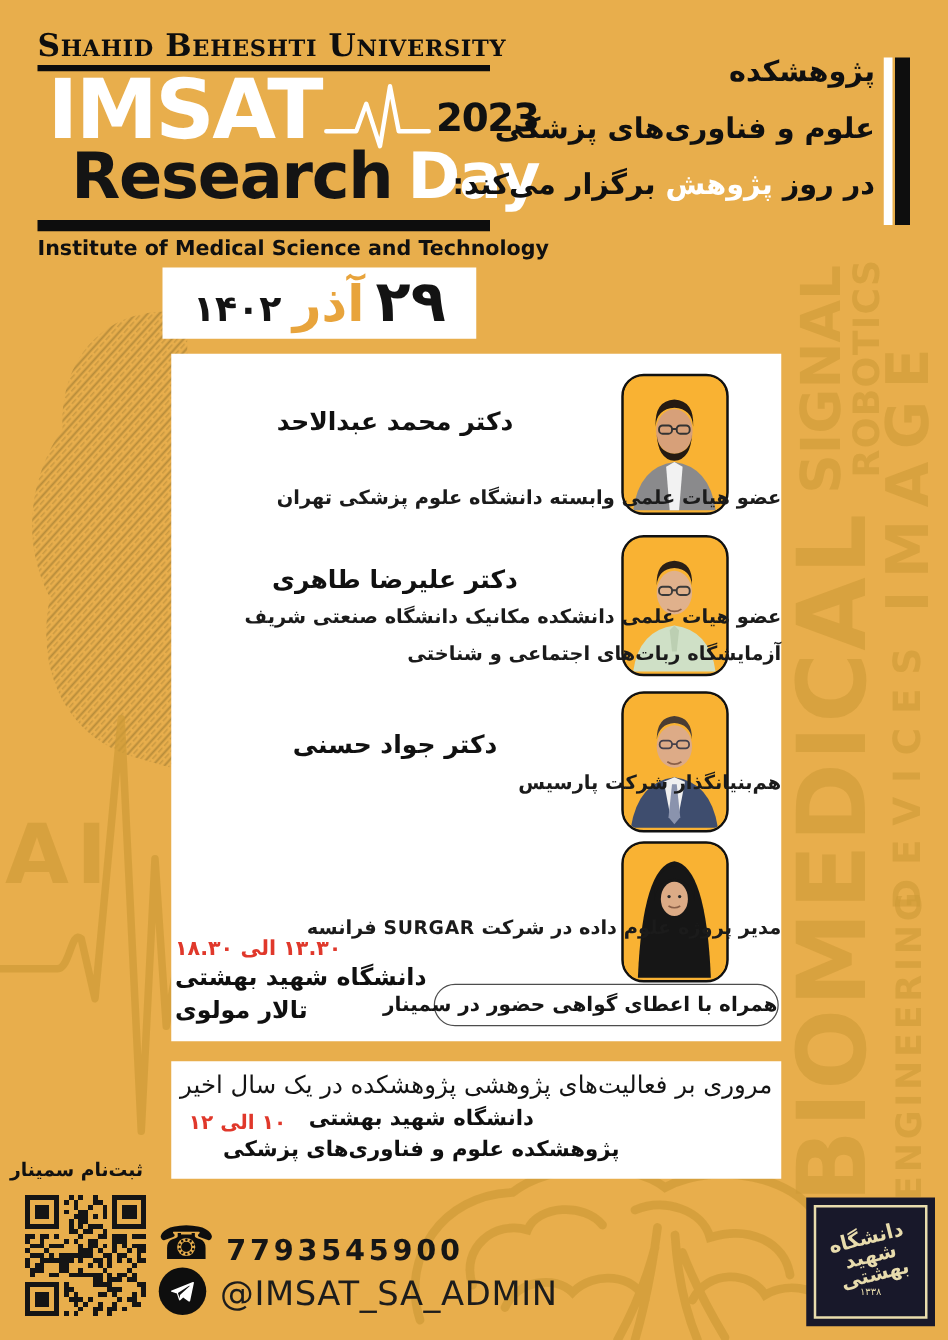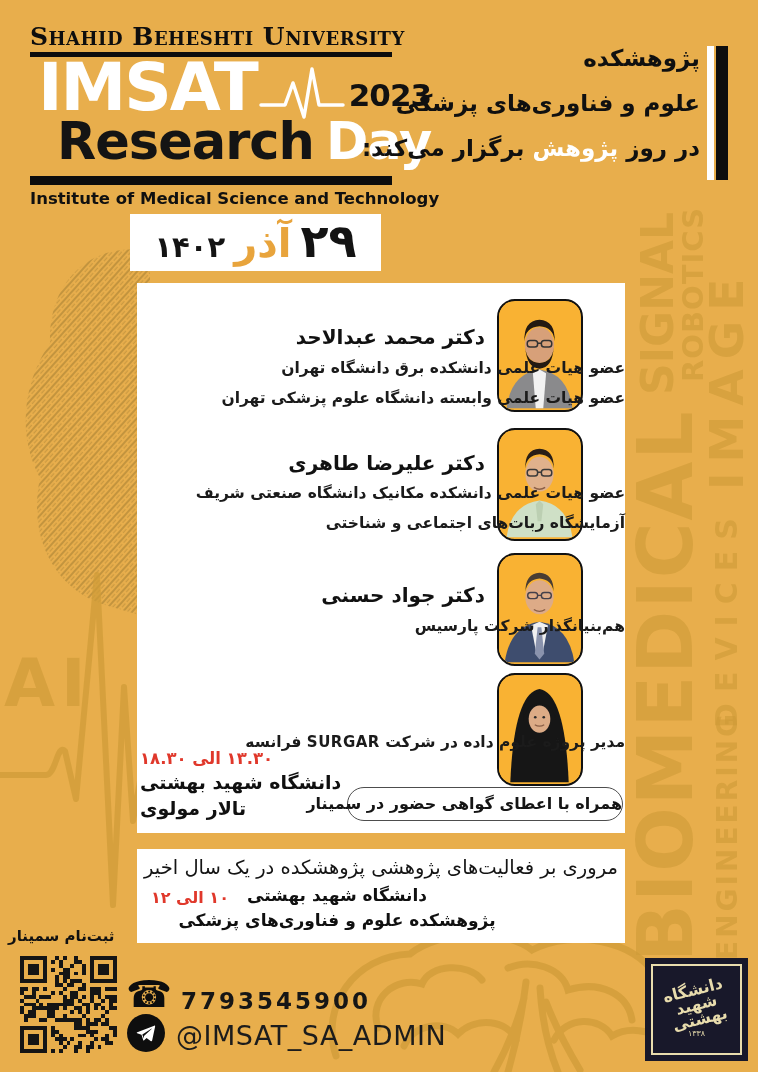--- a/index.html
+++ b/index.html
@@ -26,21 +26,21 @@
   .announce .hl{color:#ffffff;}
   
   .date-badge{left:130px;top:214px;width:251px;height:57px;background:#ffffff;
     display:flex;direction:rtl;align-items:baseline;justify-content:center;gap:9px;padding-top:4px;box-sizing:border-box;}
   .d-day{font-size:46px;font-weight:800;color:#131313;line-height:1;}
   .d-month{font-size:40px;font-weight:800;line-height:1;}
   .d-year{font-size:29px;font-weight:800;color:#131313;line-height:1;}
   
   .card{left:137px;top:283px;width:488px;height:550px;background:#ffffff;z-index:2;}
   .spk-text{position:absolute;left:10px;width:338px;text-align:right;direction:rtl;}
-  .spk-name{font-size:20px;font-weight:700;color:#111;white-space:nowrap;}
+  .spk-name{font-size:20px;font-weight:700;color:#111;white-space:nowrap;text-align:center;}
   .spk-line{position:absolute;right:0;width:338px;font-size:15.5px;font-weight:600;
     color:#1b1b1b;text-align:right;direction:rtl;white-space:nowrap;}
   .photo{position:absolute;left:360px;width:86px;height:113px;border:2.5px solid #111;
     border-radius:18px;overflow:hidden;box-sizing:border-box;background:#F9B233;}
   .photo svg{display:block;}
   .timeblock{position:absolute;left:3px;direction:rtl;text-align:left;white-space:nowrap;}
   .time-red{font-size:16.5px;font-weight:700;color:#E0382B;}
   .venue{font-size:19px;font-weight:700;color:#101010;}
   .pill{position:absolute;left:210px;top:504px;width:276px;height:34px;border:1.6px solid #4d4d4d;
     border-radius:18px;box-sizing:border-box;text-align:center;direction:rtl;
@@ -159,21 +159,20 @@
       <g stroke="#333" stroke-width="1.6" fill="none">
         <rect x="30" y="41" width="11" height="7" rx="3"></rect>
         <rect x="45" y="41" width="11" height="7" rx="3"></rect>
         <line x1="41" y1="44" x2="45" y2="44"></line>
       </g>
     </svg>
   </div>
   <div class="spk-text" style="top:42px;">
     <div class="spk-name">دکتر محمد عبدالاحد</div>
   </div>
-  <div class="spk-line" style="top:76px;">عضو هیات علمی دانشکده برق دانشگاه تهران</div>
   <div class="spk-line" style="top:106px;">عضو هیات علمی وابسته دانشگاه علوم پزشکی تهران</div>
 
   <div class="photo" style="top:145px;">
     <svg width="81" height="108" viewBox="0 0 86 113">
       <rect width="86" height="113" fill="#F9B233"></rect>
       <path d="M8,113 Q13,78 43,74 Q73,78 78,113 Z" fill="#cfe0c6"></path>
       <path d="M39,78 L43,74 L47,78 L45,96 L41,96 Z" fill="#bccfb2"></path>
       <ellipse cx="43" cy="46" rx="15" ry="18.5" fill="#e0b18c"></ellipse>
       <path d="M28,40 Q27,20 43,19 Q59,20 58,40 Q57,26 43,25 Q29,26 28,40 Z" fill="#2a1f16"></path>
       <g stroke="#3a3a3a" stroke-width="1.6" fill="none">

